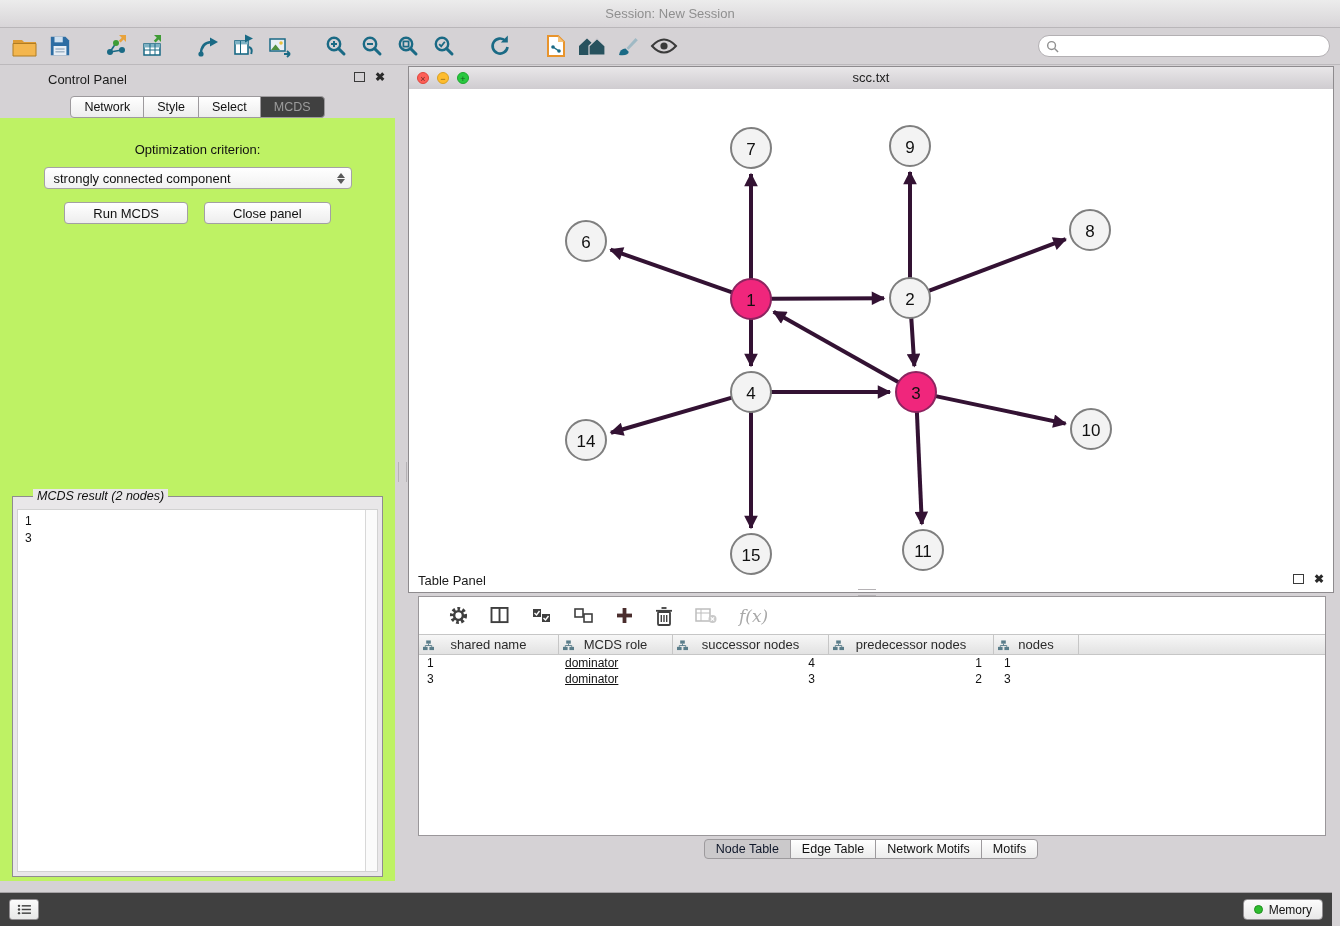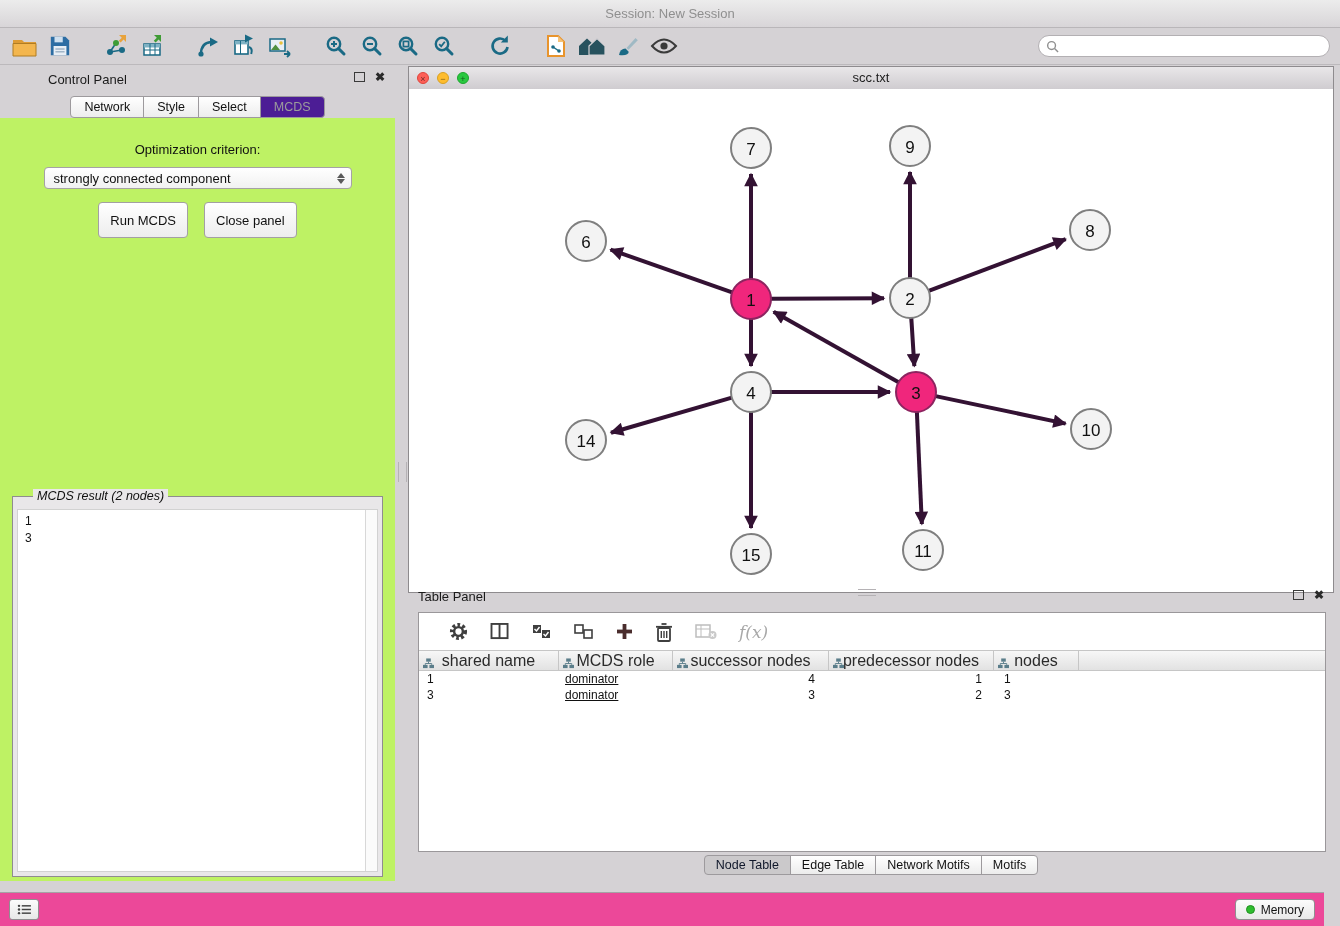--- a/index.html
+++ b/index.html
@@ -29,30 +29,30 @@
   .cp-header{position:relative;height:26px;}
   .cp-title{position:absolute;left:12px;top:6px;font-size:13px;color:#1a1a1a;margin-left:36px;}
   .panel-icons{position:absolute;right:10px;top:6px;display:flex;gap:10px;align-items:center;}
   .float-ico{width:9px;height:8px;border:1.5px solid #3a3a3a;display:inline-block;}
   .x-ico{font-size:12px;font-weight:bold;color:#2a2a2a;line-height:10px;}
   .cp-tabs{position:absolute;top:30px;left:0;right:0;display:flex;justify-content:center;}
   .cp-tab{font-size:12.5px;padding:3px 13px;border:1px solid #9d9a9d;margin-left:-1px;
     background:linear-gradient(#ffffff,#ededed);color:#111;cursor:default;}
   .cp-tab:first-child{border-radius:4px 0 0 4px;margin-left:0;}
   .cp-tab:last-child{border-radius:0 4px 4px 0;}
-  .cp-tab.active{background:#4c1d95;color:#9c9c9c;}
+  .cp-tab.active{background:#404040;color:#9c9c9c;}
   .cp-content{position:absolute;top:52px;left:0;right:0;bottom:7px;background:#bef264;}
   .opt-label{margin-top:24px;text-align:center;font-size:13px;color:#111;}
   .dropdown{width:308px;height:22px;margin:10px auto 0 auto;box-sizing:border-box;
     border:1px solid #a5a2a5;border-radius:4px;background:linear-gradient(#ffffff,#f1f1f1);
     display:flex;align-items:center;justify-content:space-between;padding:0 6px 0 9px;
     font-size:13px;color:#111;}
   .dd-arrows{display:flex;flex-direction:column;gap:1px;align-items:center;}
   .btn-row{display:flex;justify-content:center;gap:16px;margin-top:13px;}
-  .mac-btn{height:36px;padding:0 11px;font-size:13px;color:#111;border:1px solid #a3a0a3;
+  .mac-btn{height:22px;padding:0 28px;font-size:13px;color:#111;border:1px solid #a3a0a3;
     border-radius:4px;background:linear-gradient(#ffffff,#ededed);
     font-family:"Liberation Sans",sans-serif;cursor:default;}
   .result-group{position:absolute;left:12px;right:12px;top:378px;bottom:4px;
     border:1px solid #8f8c8f;background:#e9e7e9;box-sizing:border-box;}
   .result-legend{position:absolute;top:-8px;left:20px;background:#e9e7e9;padding:0 4px;
     font-size:12.5px;color:#111;font-style:italic;}
   .result-area{position:absolute;left:4px;right:4px;top:12px;bottom:4px;background:#fff;
     border:1px solid #d2d2d2;font-size:12px;line-height:17px;padding:3px 0 0 7px;
     box-sizing:border-box;color:#111;}
   .result-scrollbar{position:absolute;top:0;right:0;bottom:0;width:11px;background:#fbfbfb;
@@ -72,51 +72,51 @@
     font-size:13px;color:#1c1c1c;}
   .net-content{position:absolute;top:22px;left:0;right:0;bottom:0;background:#fff;overflow:hidden;}
 
   
   .v-handle{position:absolute;left:398px;top:462px;width:7px;height:20px;
     border-left:1px solid #b5b2b5;border-right:1px solid #b5b2b5;}
   .h-handle{position:absolute;left:858px;top:589px;width:18px;height:5px;
     border-top:1px solid #b5b2b5;border-bottom:1px solid #b5b2b5;}
 
   
-  .table-panel{position:absolute;left:408px;top:584px;width:926px;height:292px;}
+  .table-panel{position:absolute;left:408px;top:568px;width:926px;height:292px;}
   .tp-header{position:relative;height:26px;}
   .tp-title{position:absolute;left:10px;top:5px;font-size:13px;color:#1a1a1a;}
   .tp-body{position:absolute;top:28px;left:10px;width:908px;height:240px;background:#fff;
     border:1px solid #9a979a;box-sizing:border-box;}
   .tp-toolbar{display:flex;align-items:center;height:37px;padding-left:30px;gap:22px;}
   .fx{font-family:"DejaVu Serif",serif;font-style:italic;font-size:17px;color:#a8a8a8;}
   .tp-colheads{display:flex;height:19px;background:linear-gradient(#f7f7f7,#e2e2e2);
     border-top:1px solid #c6c6c6;border-bottom:1px solid #c6c6c6;}
   .tp-h{position:relative;box-sizing:border-box;border-right:1px solid #c6c6c6;
-    font-size:16px;color:#2b2b2b;display:flex;align-items:center;justify-content:center;}
+    font-size:13px;color:#2b2b2b;display:flex;align-items:center;justify-content:center;}
   .tp-h .h-ico{position:absolute;left:4px;top:4px;}
   .c0{width:140px;}.c1{width:114px;}.c2{width:156px;}.c3{width:165px;}.c4{width:85px;}
   .tp-row{display:flex;height:16px;font-size:12px;color:#111;}
   .tp-row .c{box-sizing:border-box;line-height:16px;}
   .tp-row .c0{padding-left:8px;}
   .tp-row .c1{padding-left:6px;text-decoration:underline;}
   .tp-row .c2{text-align:right;padding-right:14px;}
   .tp-row .c3{text-align:right;padding-right:12px;}
   .tp-row .c4{padding-left:10px;}
   .tp-tabs{position:absolute;bottom:1px;left:0;right:0;display:flex;justify-content:center;}
   .tp-tab{font-size:12.5px;padding:2px 11px;border:1px solid #9d9a9d;margin-left:-1px;
     background:linear-gradient(#ffffff,#ececec);color:#111;cursor:default;
     font-family:"Liberation Sans",sans-serif;}
   .tp-tab:first-child{border-radius:4px 0 0 4px;margin-left:0;}
   .tp-tab:last-child{border-radius:0 4px 4px 0;}
   .tp-tab.active{background:#cbc9cb;color:#0f172a;}
   .tbl-ico{display:flex;align-items:center;justify-content:center;background:none;border:none;padding:0;}
 
   
-  .statusbar{position:absolute;left:0;right:16px;bottom:0;height:33px;background:#ec4899;
+  .statusbar{position:absolute;left:0;right:8px;bottom:0;height:33px;background:#404040;
     border-top:1px solid #a5a2a5;}
   .sb-left{position:absolute;left:9px;top:6px;width:30px;height:21px;border:1px solid #918e91;
     border-radius:3px;background:linear-gradient(#fcfcfc,#e8e8e8);
     display:flex;align-items:center;justify-content:center;padding:0;}
   .sb-memory{position:absolute;right:9px;top:6px;height:21px;border:1px solid #918e91;
     border-radius:4px;background:linear-gradient(#fcfcfc,#e8e8e8);
     display:flex;align-items:center;gap:6px;padding:0 10px;font-size:12px;color:#111;
     font-family:"Liberation Sans",sans-serif;}
   .green-dot{width:9px;height:9px;border-radius:50%;background:#2ebd2e;border:1px solid #1f8f1f;box-sizing:border-box;}
 </style>

